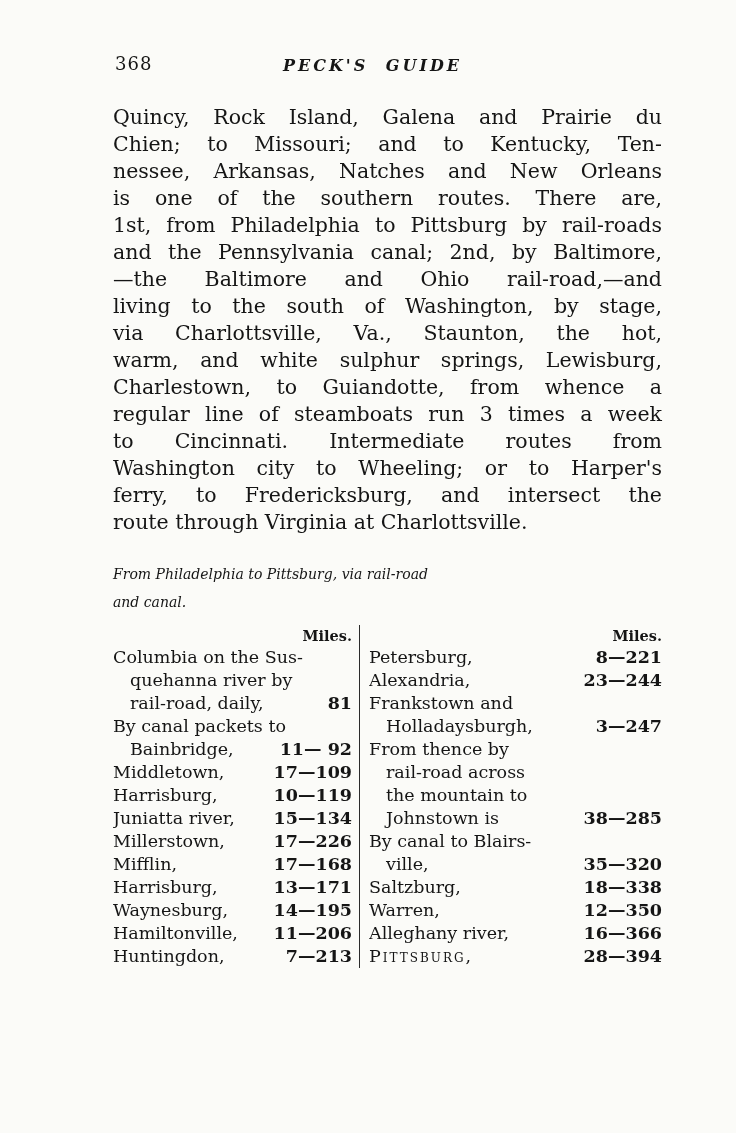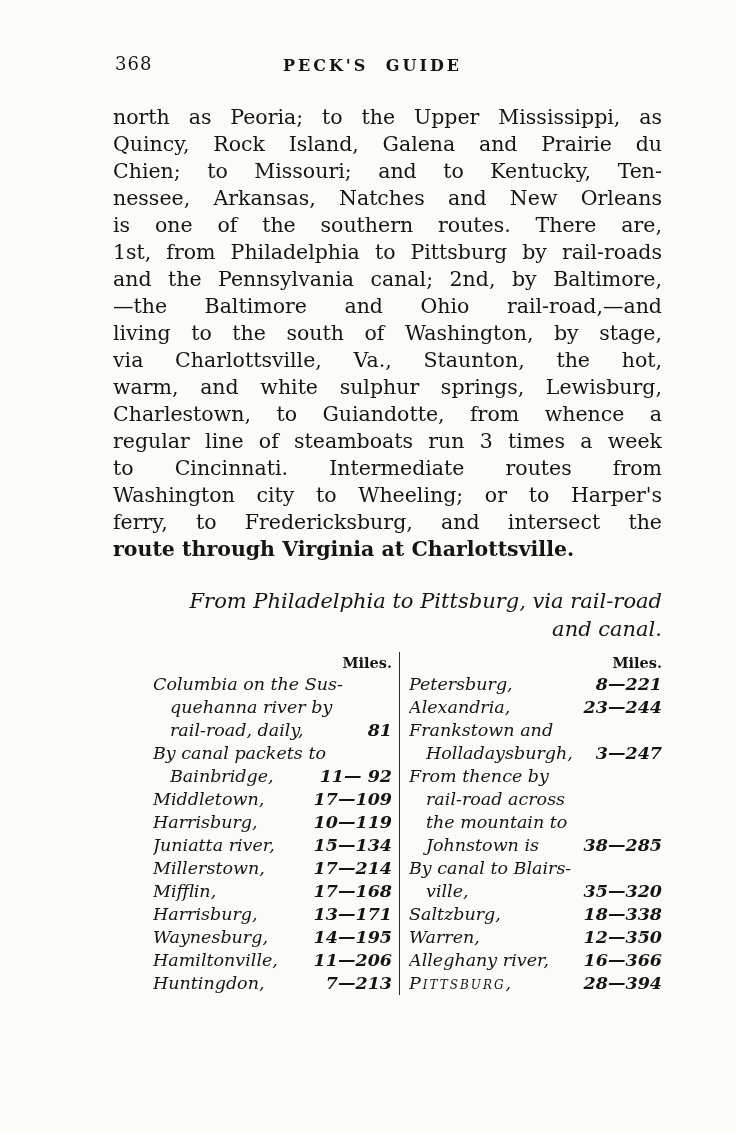--- a/index.html
+++ b/index.html
@@ -11,55 +11,54 @@
     overflow:hidden;
     position:relative;
   }
   .page{position:absolute;left:113px;top:52px;width:549px;}
 
   .header{position:relative;height:30px;margin-bottom:22px;}
   .page-number{position:absolute;left:2px;top:1px;font-size:18px;letter-spacing:1px;}
   .running-title{
     position:absolute;left:0;right:30px;top:4px;
     text-align:center;font-size:16px;font-weight:bold;
-    letter-spacing:3px;word-spacing:9px;
+    letter-spacing:3px;word-spacing:9px;font-style:italic;
   }
 
   .body-text{font-size:20.5px;line-height:27px;}
   .pline{text-align:justify;text-align-last:justify;}
-  .pline.last{text-align-last:left;font-weight:bold;}
+  .pline.last{text-align-last:left;}
 
   .section-title{
     margin-top:24px;
-    font-style:italic;font-size:21px;line-height:28px;text-align:right;
+    font-style:italic;font-size:14px;line-height:28px;text-align:left;
   }
 
-  .dtable{display:flex;margin-top:9px;font-size:17.5px;line-height:23px;margin-left:40px;}
+  .dtable{display:flex;margin-top:9px;font-size:17.5px;line-height:23px;}
   .col{display:flex;flex-direction:column;box-sizing:border-box;}
   .col.left{width:247px;border-right:1.5px solid #2b2b2b;padding-right:7px;}
   .col.right{flex:1;padding-left:9px;}
   .miles-header{text-align:right;font-size:14.5px;font-weight:bold;height:21px;line-height:21px;}
-  .trow{display:flex;font-style:italic;}
+  .trow{display:flex;}
   .trow .lbl{flex:1;white-space:nowrap;overflow:hidden;}
   .trow.indent .lbl{padding-left:17px;}
   .trow .mi{white-space:pre;font-weight:bold;}
   .trow.caps .lbl{font-variant:small-caps;letter-spacing:2px;}
 </style>
 </head>
 <body>
 
 <div class="page">
 
   <div class="header">
     <span class="page-number">368</span>
     <span class="running-title">PECK'S GUIDE</span>
   </div>
 
   <div class="body-text" id="paragraph">
-      <div class="pline">north as Peoria; to the Upper Mississippi, as</div>
       <div class="pline">Quincy, Rock Island, Galena and Prairie du</div>
       <div class="pline">Chien; to Missouri; and to Kentucky, Ten-</div>
       <div class="pline">nessee, Arkansas, Natches and New Orleans</div>
       <div class="pline">is one of the southern routes.  There are,</div>
       <div class="pline">1st, from Philadelphia to Pittsburg by rail-roads</div>
       <div class="pline">and the Pennsylvania canal; 2nd, by Baltimore,</div>
       <div class="pline">—the Baltimore and Ohio rail-road,—and</div>
       <div class="pline">living to the south of Washington, by stage,</div>
       <div class="pline">via Charlottsville, Va., Staunton, the hot,</div>
       <div class="pline">warm, and white sulphur springs, Lewisburg,</div>
@@ -106,21 +105,21 @@
         <div class="trow">
           <span class="lbl">Harrisburg,</span>
           <span class="mi">10—119</span>
         </div>
         <div class="trow">
           <span class="lbl">Juniatta river,</span>
           <span class="mi">15—134</span>
         </div>
         <div class="trow">
           <span class="lbl">Millerstown,</span>
-          <span class="mi">17—214</span>
+          <span class="mi">17—226</span>
         </div>
         <div class="trow">
           <span class="lbl">Mifflin,</span>
           <span class="mi">17—168</span>
         </div>
         <div class="trow">
           <span class="lbl">Harrisburg,</span>
           <span class="mi">13—171</span>
         </div>
         <div class="trow">

